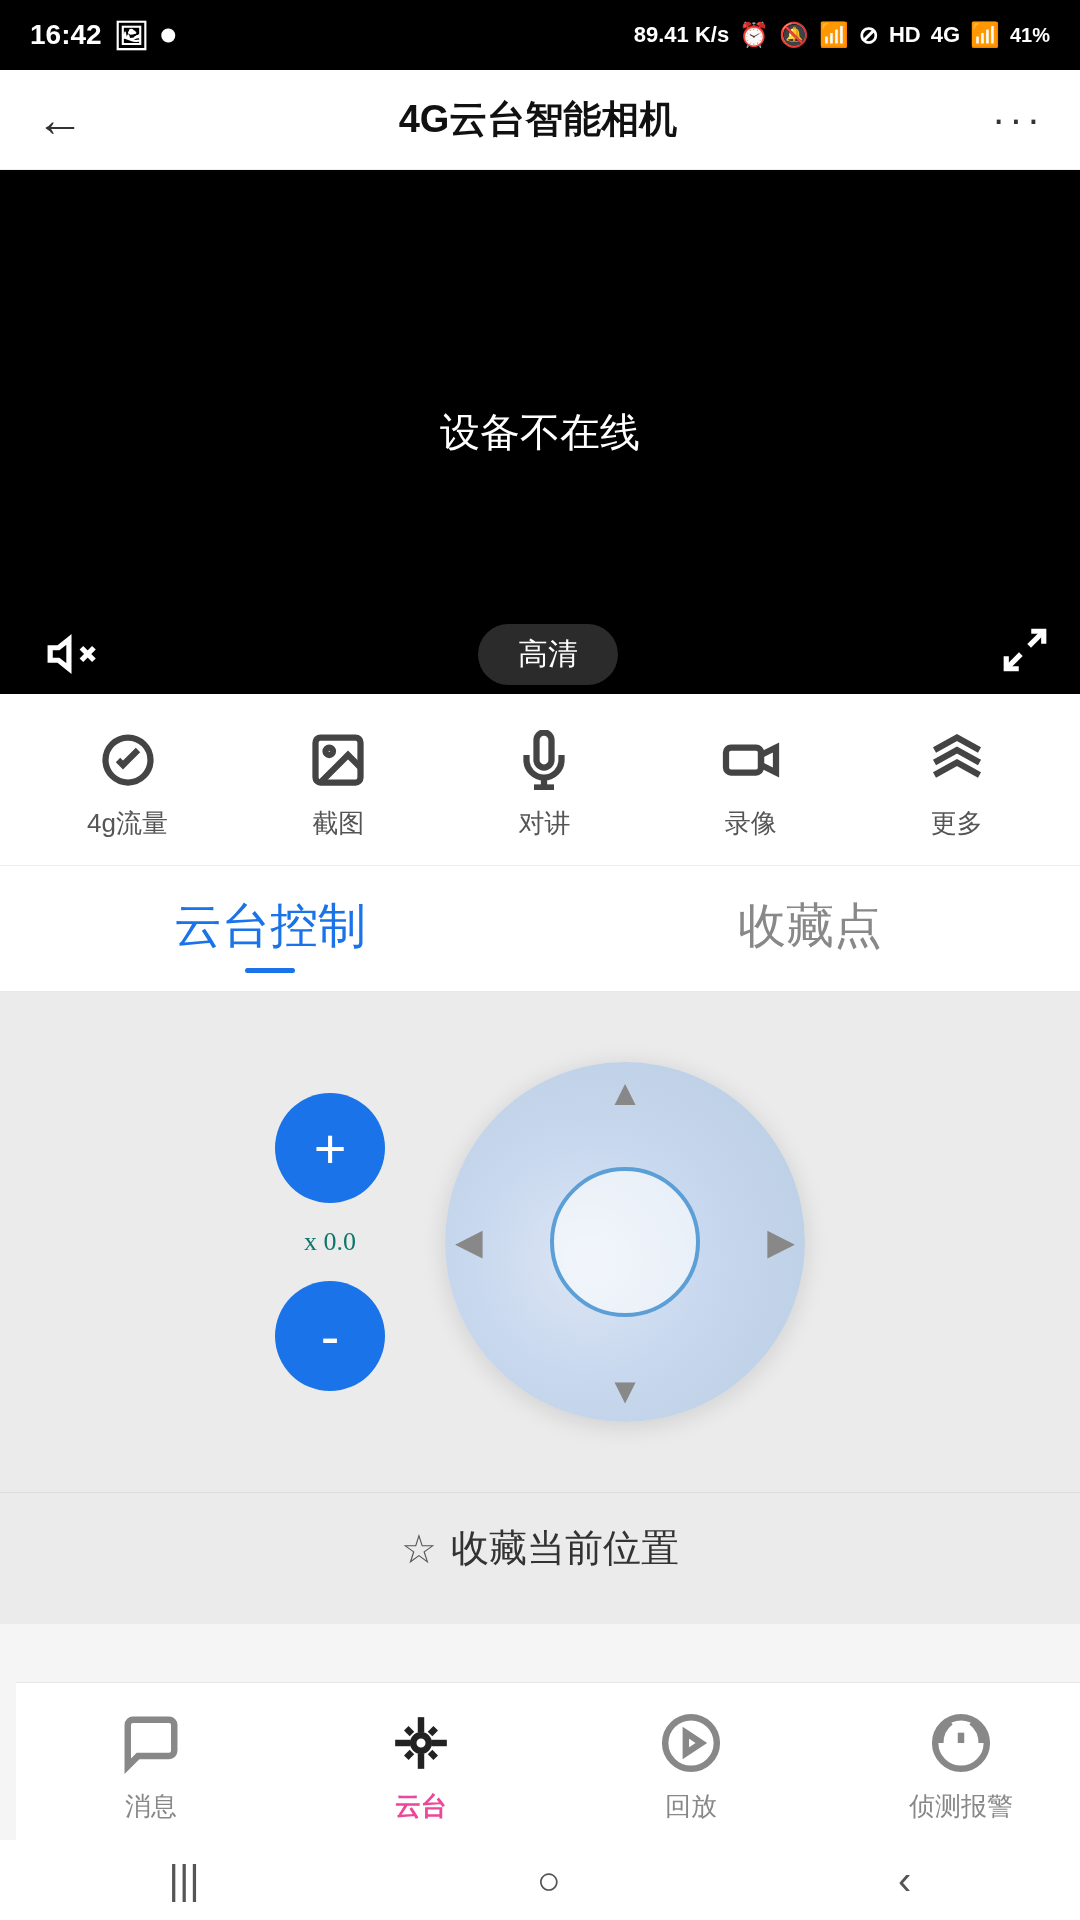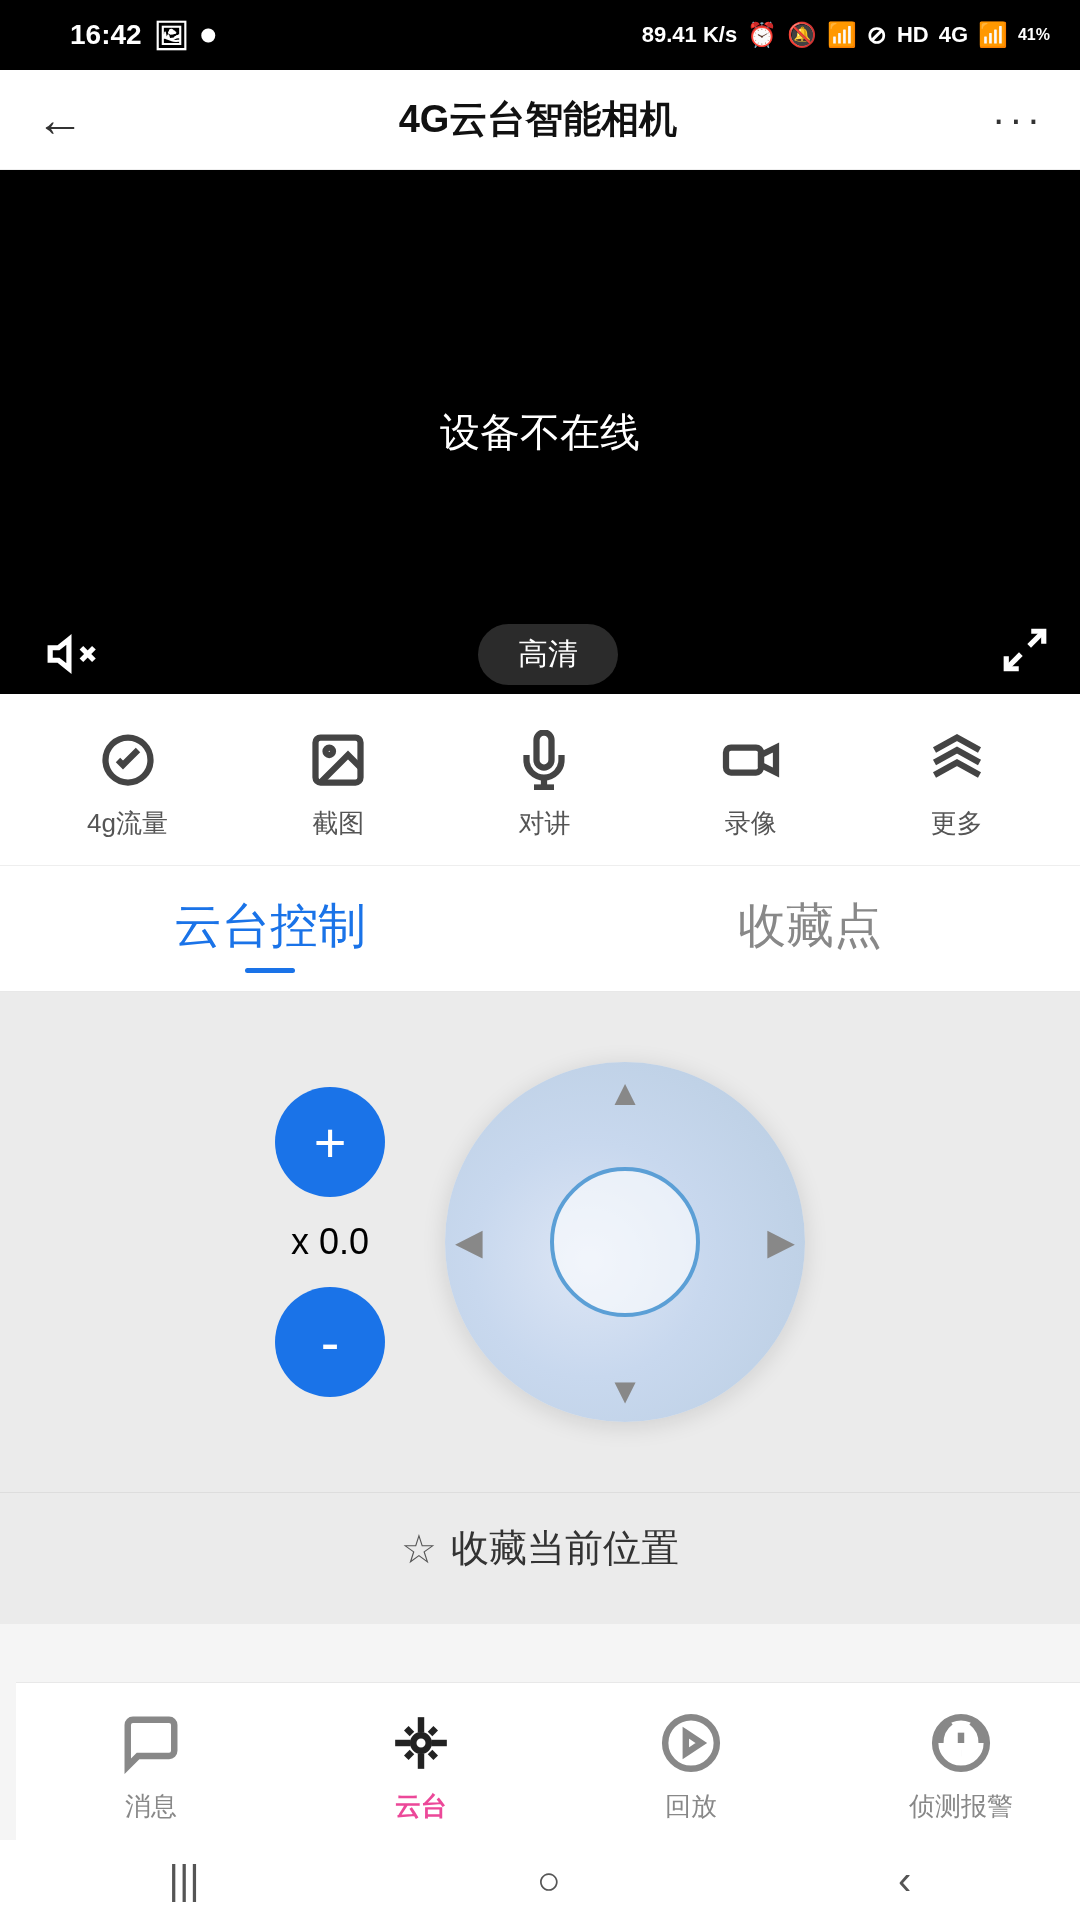--- a/index.html
+++ b/index.html
@@ -18,21 +18,21 @@
       height: 70px;
       background: #000;
       display: flex;
       align-items: center;
       justify-content: space-between;
       padding: 0 30px;
       color: #fff;
       font-size: 28px;
       font-weight: 600;
     }
-    .status-left { display: flex; align-items: center; gap: 12px; margin-left: 40px; }
+    .status-left { display: flex; align-items: center; gap: 12px; }
     .status-right { display: flex; align-items: center; gap: 10px; font-size: 24px; }
 
     
     .nav-bar {
       width: 100%;
       height: 100px;
       background: #fff;
       display: flex;
       align-items: center;
       justify-content: space-between;
@@ -195,22 +195,23 @@
       background: #1a73e8;
       color: #fff;
       font-size: 56px;
       display: flex;
       align-items: center;
       justify-content: center;
       cursor: pointer;
       font-weight: 300;
     }
     .zoom-value {
-      font-size: 36px;
-      color: #000000;
+      font-size: 26px;
+      color: #0f766e;
+      font-family: Liberation Serif, serif;
     }
 
     
     .ptz-container {
       position: relative;
       width: 360px;
       height: 360px;
       display: flex;
       align-items: center;
       justify-content: center;
@@ -340,21 +341,21 @@
   </div>
   <div class="status-right">
     <span style="font-size:22px;">89.41 K/s</span>
     <span>⏰</span>
     <span>🔕</span>
     <span>📶</span>
     <span>⊘</span>
     <span style="font-size:22px;font-weight:bold;">HD</span>
     <span style="font-size:22px;">4G</span>
     <span>📶</span>
-    <span style="font-size:16px;">41%</span>
+    <span style="font-size:20px;">41%</span>
   </div>
 </div>
 
 <div class="nav-bar">
   <span class="nav-back">←</span>
   <span class="nav-title">4G云台智能相机</span>
   <span class="nav-more">···</span>
 </div>
 
 <div class="video-area">

